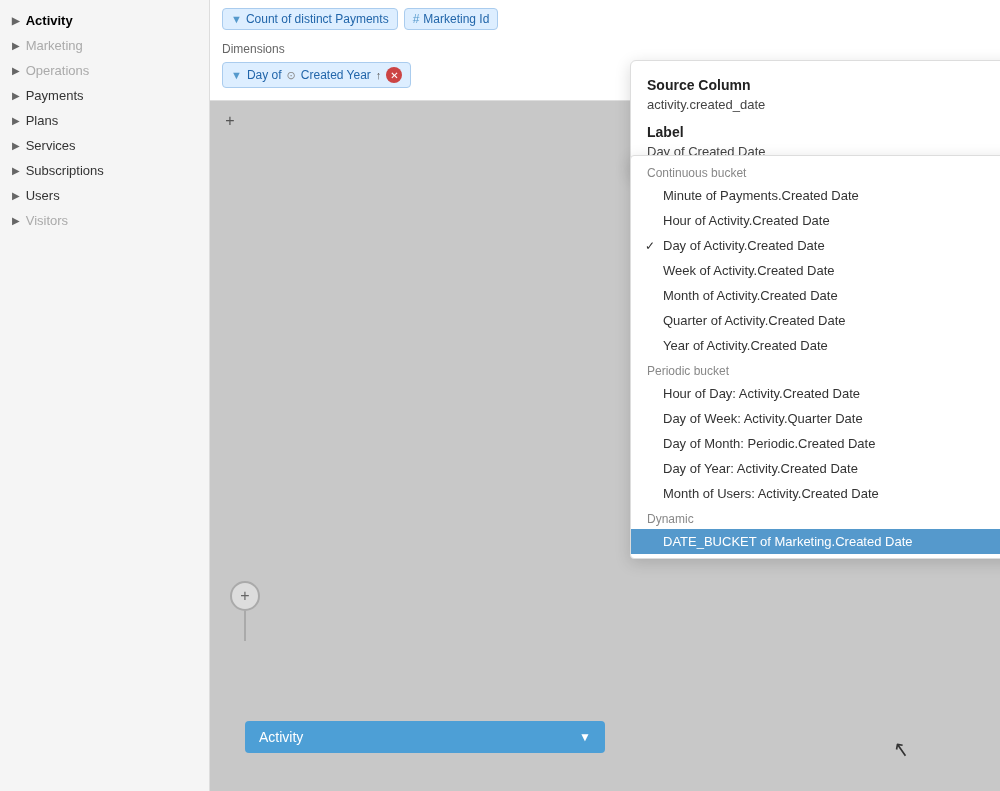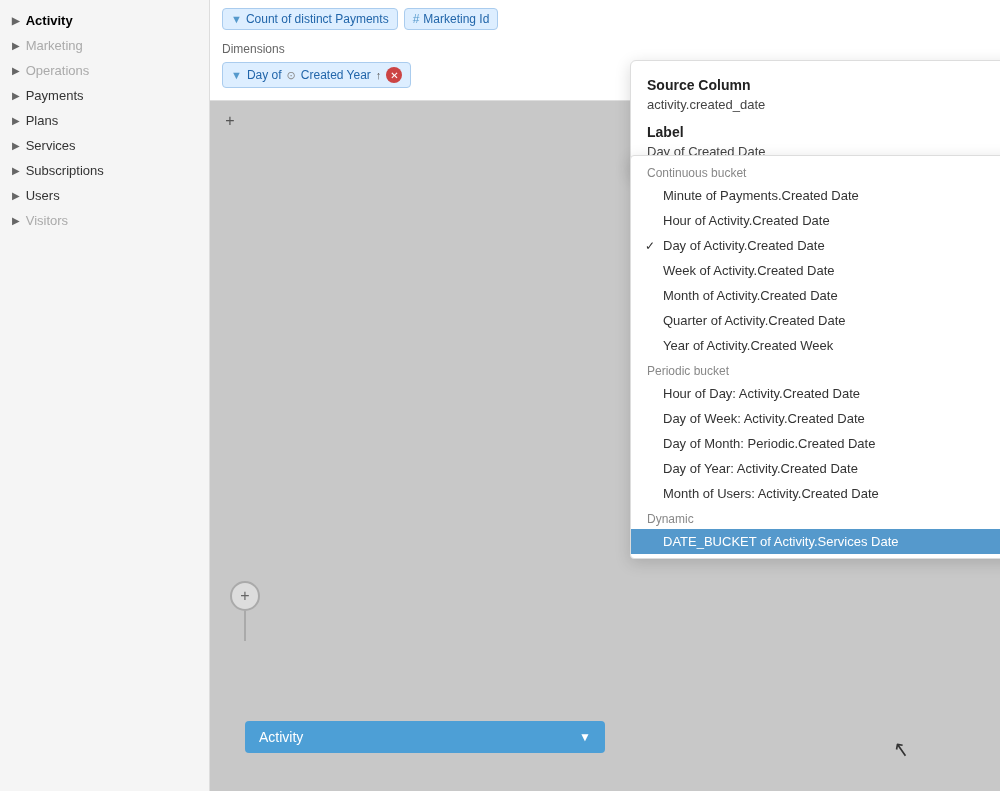--- a/index.html
+++ b/index.html
@@ -374,43 +374,43 @@
     <div class="dropdown-item">
       <span>Week of Activity.Created Date</span>
     </div>
     <div class="dropdown-item">
       <span>Month of Activity.Created Date</span>
     </div>
     <div class="dropdown-item">
       <span>Quarter of Activity.Created Date</span>
     </div>
     <div class="dropdown-item">
-      <span>Year of Activity.Created Week</span>
+      <span>Year of Activity.Created Date</span>
     </div>
 
     <div class="dropdown-group-label">Periodic bucket</div>
     <div class="dropdown-item">
       <span>Hour of Day: Activity.Created Date</span>
     </div>
     <div class="dropdown-item">
-      <span>Day of Week: Activity.Created Date</span>
+      <span>Day of Week: Activity.Quarter Date</span>
     </div>
     <div class="dropdown-item">
       <span>Day of Month: Periodic.Created Date</span>
     </div>
     <div class="dropdown-item">
       <span>Day of Year: Activity.Created Date</span>
     </div>
     <div class="dropdown-item">
       <span>Month of Users: Activity.Created Date</span>
     </div>
 
     <div class="dropdown-group-label">Dynamic</div>
     <div class="dropdown-item highlighted">
-      <span>DATE_BUCKET of Activity.Services Date</span>
+      <span>DATE_BUCKET of Marketing.Created Date</span>
     </div>
   </div>
 
   <div class="canvas-area">
 
     <div class="top-add-btn">
       <span>+</span>
     </div>
 
     <div class="right-actions">

